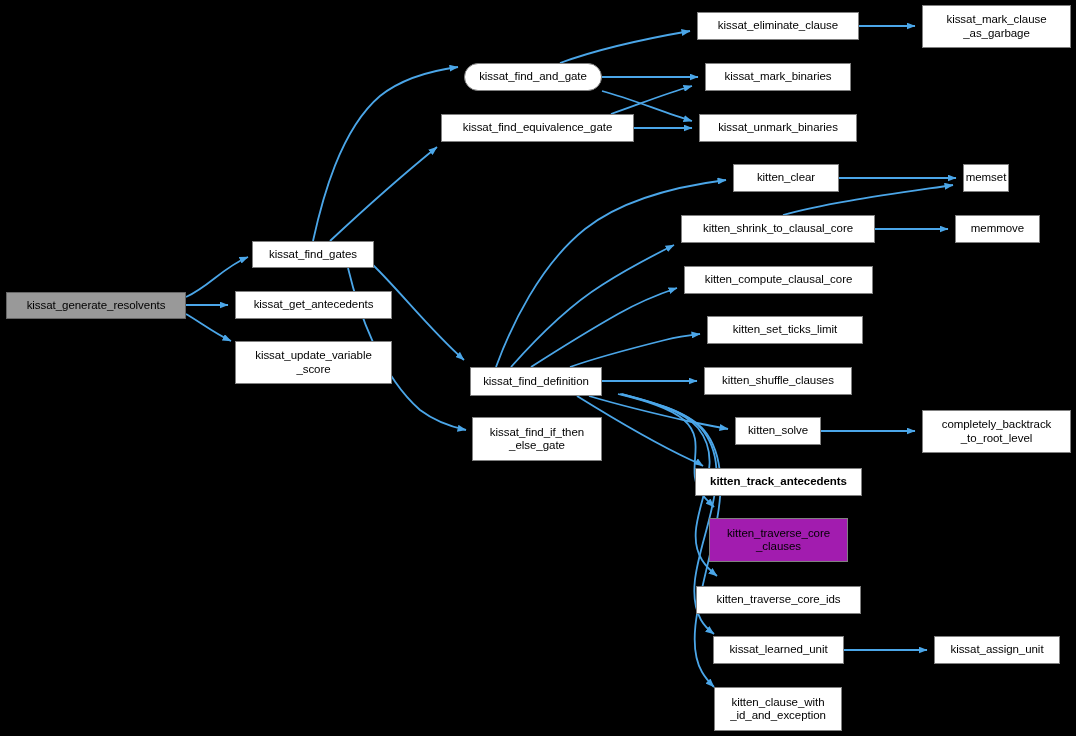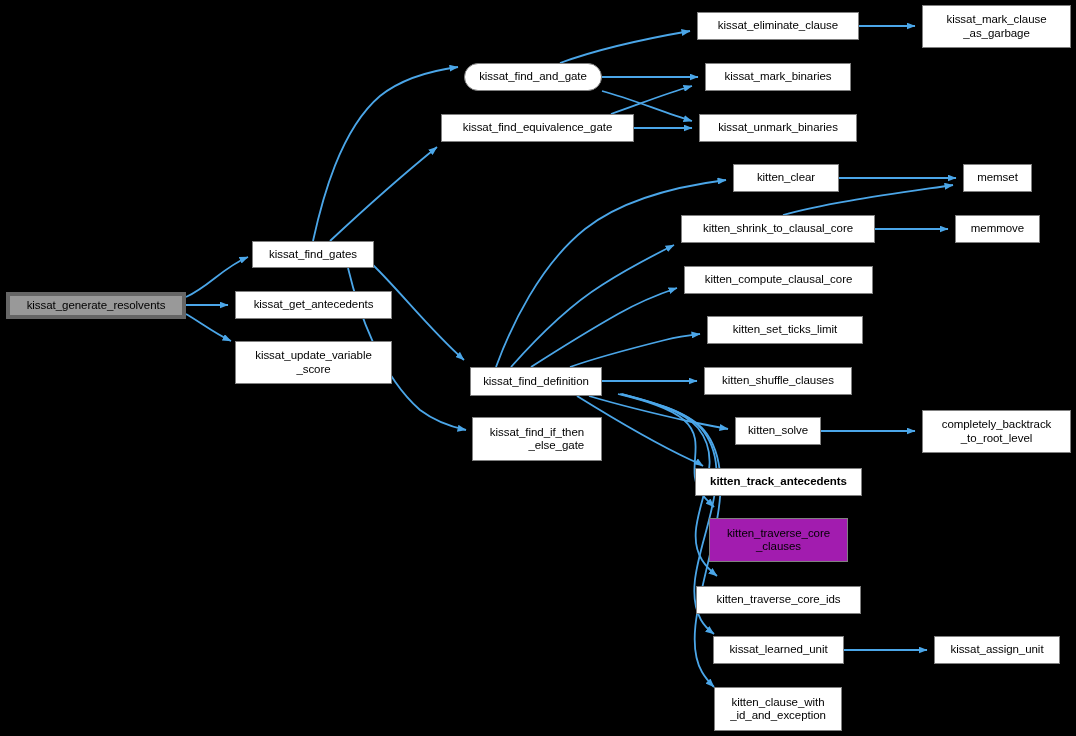--- a/index.html
+++ b/index.html
@@ -35,21 +35,21 @@
     display: flex;
     align-items: center;
     justify-content: center;
     text-align: center;
     white-space: pre-line;
     letter-spacing: -0.05px;
     z-index: 5;
   }
   .node.root {
     background: #999999;
-    border: 4px solid #1d4ed8;
+    border: 1px solid #1d4ed8;
   }
 </style>
 </head>
 <body>
 
 <div id="canvas" style="background: rgb(0, 0, 0);">
   <svg id="edge-layer" width="1076" height="736" viewBox="0 0 1076 736" xmlns="http://www.w3.org/2000/svg">
     <defs>
       <marker id="arrowhead" markerWidth="9" markerHeight="7" refX="8.5" refY="3.5" orient="auto" markerUnits="userSpaceOnUse">
         <polygon points="0,0 9,3.5 0,7" fill="#4ba6e8"></polygon>
@@ -94,34 +94,34 @@
       <div class="node" style="left: 235px; top: 341px; width: 157px; height: 43px; background: rgb(255, 255, 255); border-color: rgb(128, 128, 128);">kissat_update_variable
 _score</div>
       <div class="node" style="left: 464px; top: 63px; width: 138px; height: 28px; background: rgb(255, 255, 255); border-color: rgb(128, 128, 128); border-radius: 14px;">kissat_find_and_gate</div>
       <div class="node" style="left: 441px; top: 114px; width: 193px; height: 28px; background: rgb(255, 255, 255); border-color: rgb(128, 128, 128);">kissat_find_equivalence_gate</div>
       <div class="node" style="left: 697px; top: 12px; width: 162px; height: 28px; background: rgb(255, 255, 255); border-color: rgb(128, 128, 128);">kissat_eliminate_clause</div>
       <div class="node" style="left: 705px; top: 63px; width: 146px; height: 28px; background: rgb(255, 255, 255); border-color: rgb(128, 128, 128);">kissat_mark_binaries</div>
       <div class="node" style="left: 699px; top: 114px; width: 158px; height: 28px; background: rgb(255, 255, 255); border-color: rgb(128, 128, 128);">kissat_unmark_binaries</div>
       <div class="node" style="left: 922px; top: 5px; width: 149px; height: 43px; background: rgb(255, 255, 255); border-color: rgb(128, 128, 128);">kissat_mark_clause
 _as_garbage</div>
       <div class="node" style="left: 470px; top: 367px; width: 132px; height: 29px; background: rgb(255, 255, 255); border-color: rgb(128, 128, 128);">kissat_find_definition</div>
-      <div class="node" style="left: 472px; top: 417px; width: 130px; height: 44px; background: rgb(255, 255, 255); border-color: rgb(128, 128, 128); text-align: right;">kissat_find_if_then
+      <div class="node" style="left: 472px; top: 417px; width: 130px; height: 44px; background: rgb(255, 255, 255); border-color: rgb(128, 128, 128);">kissat_find_if_then
 _else_gate</div>
       <div class="node" style="left: 733px; top: 164px; width: 106px; height: 28px; background: rgb(255, 255, 255); border-color: rgb(128, 128, 128);">kitten_clear</div>
       <div class="node" style="left: 681px; top: 215px; width: 194px; height: 28px; background: rgb(255, 255, 255); border-color: rgb(128, 128, 128);">kitten_shrink_to_clausal_core</div>
       <div class="node" style="left: 684px; top: 266px; width: 189px; height: 28px; background: rgb(255, 255, 255); border-color: rgb(128, 128, 128);">kitten_compute_clausal_core</div>
       <div class="node" style="left: 707px; top: 316px; width: 156px; height: 28px; background: rgb(255, 255, 255); border-color: rgb(128, 128, 128);">kitten_set_ticks_limit</div>
       <div class="node" style="left: 704px; top: 367px; width: 148px; height: 28px; background: rgb(255, 255, 255); border-color: rgb(128, 128, 128);">kitten_shuffle_clauses</div>
       <div class="node" style="left: 735px; top: 417px; width: 86px; height: 28px; background: rgb(255, 255, 255); border-color: rgb(128, 128, 128);">kitten_solve</div>
       <div class="node" style="left: 695px; top: 468px; width: 167px; height: 28px; background: rgb(255, 255, 255); border-color: rgb(128, 128, 128); font-weight: bold;">kitten_track_antecedents</div>
       <div class="node" style="left: 709px; top: 518px; width: 139px; height: 44px; background: #a21caf; border-color: rgb(128, 128, 128);">kitten_traverse_core
 _clauses</div>
       <div class="node" style="left: 696px; top: 586px; width: 165px; height: 28px; background: rgb(255, 255, 255); border-color: rgb(128, 128, 128);">kitten_traverse_core_ids</div>
       <div class="node" style="left: 713px; top: 636px; width: 131px; height: 28px; background: rgb(255, 255, 255); border-color: rgb(128, 128, 128);">kissat_learned_unit</div>
       <div class="node" style="left: 714px; top: 687px; width: 128px; height: 44px; background: rgb(255, 255, 255); border-color: rgb(128, 128, 128);">kitten_clause_with
 _id_and_exception</div>
-      <div class="node" style="left: 963px; top: 164px; width: 69px; height: 28px; background: rgb(255, 255, 255); border-color: rgb(128, 128, 128);">memset</div>
+      <div class="node" style="left: 963px; top: 164px; width: 46px; height: 28px; background: rgb(255, 255, 255); border-color: rgb(128, 128, 128);">memset</div>
       <div class="node" style="left: 955px; top: 215px; width: 85px; height: 28px; background: rgb(255, 255, 255); border-color: rgb(128, 128, 128);">memmove</div>
       <div class="node" style="left: 922px; top: 410px; width: 149px; height: 43px; background: rgb(255, 255, 255); border-color: rgb(128, 128, 128);">completely_backtrack
 _to_root_level</div>
       <div class="node" style="left: 934px; top: 636px; width: 126px; height: 28px; background: rgb(255, 255, 255); border-color: rgb(128, 128, 128);">kissat_assign_unit</div>
     </div>
 </div>
 
 </body></html>

